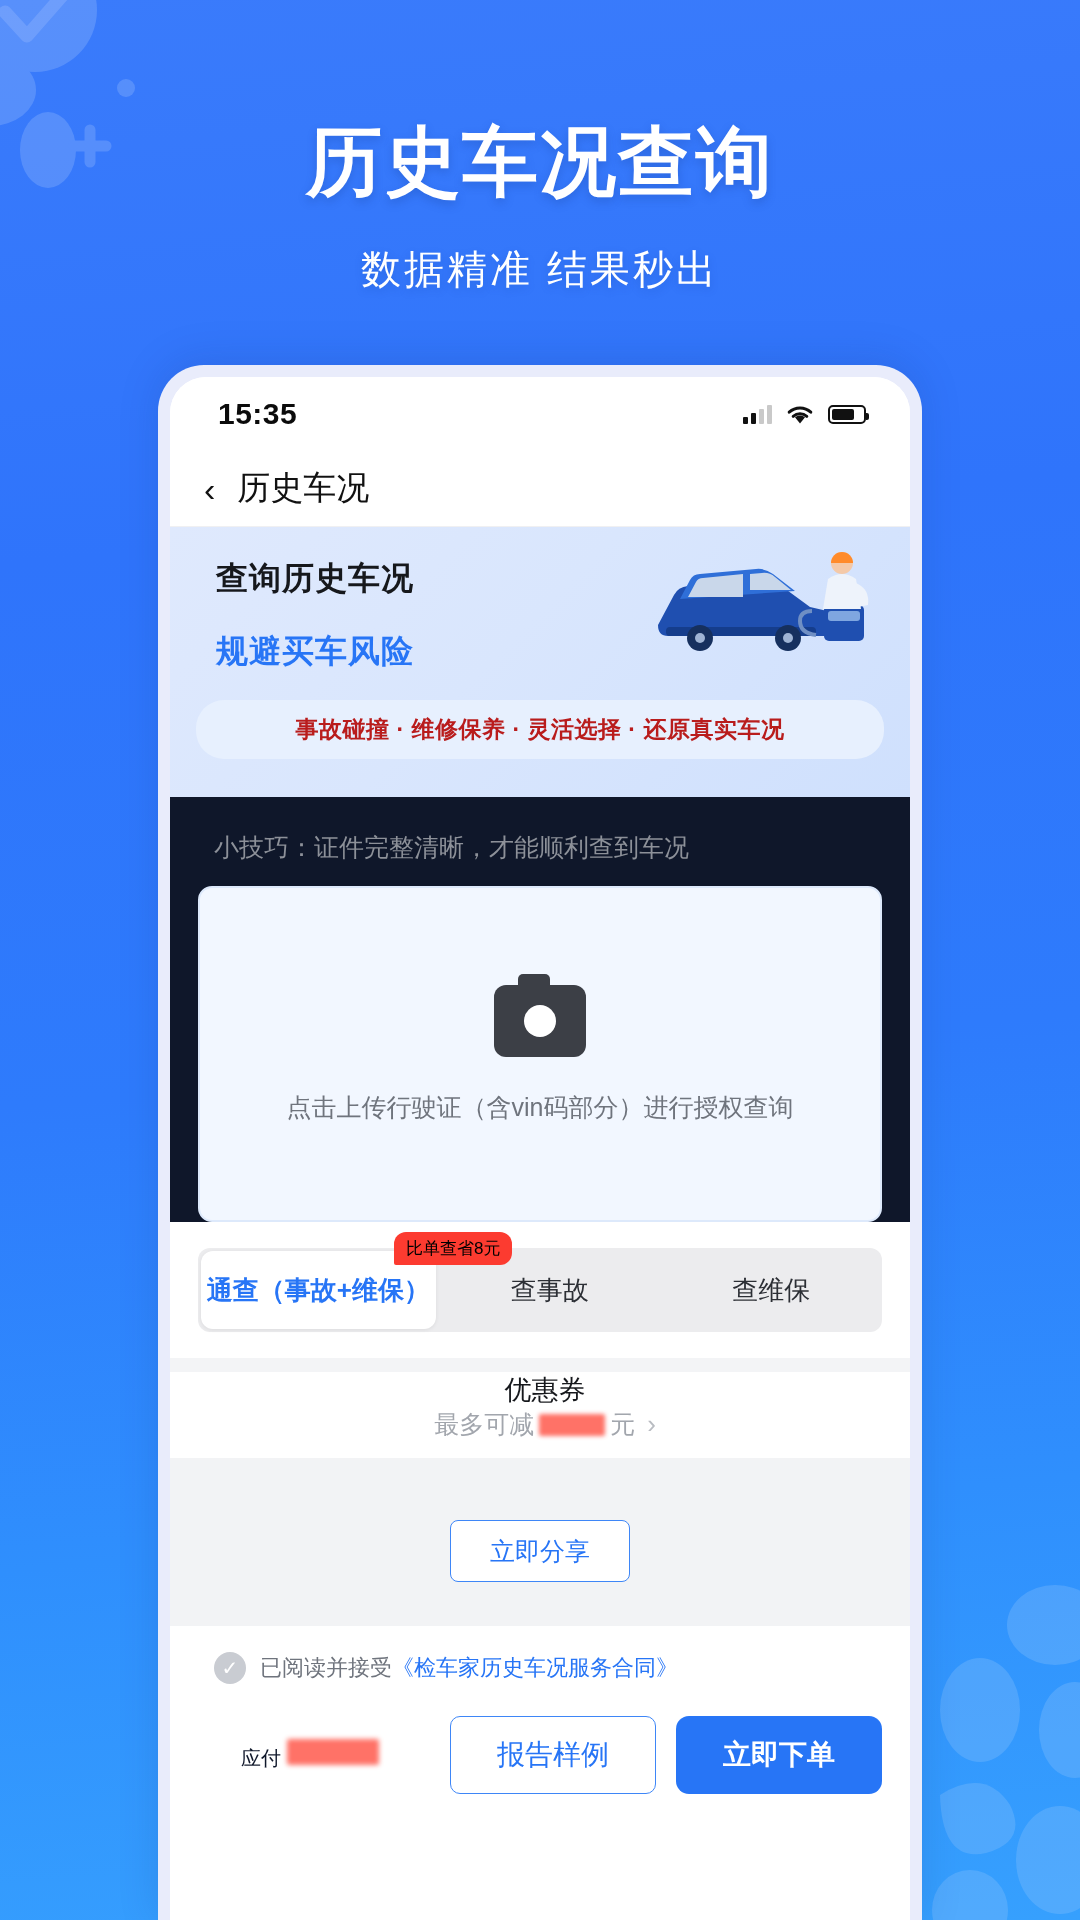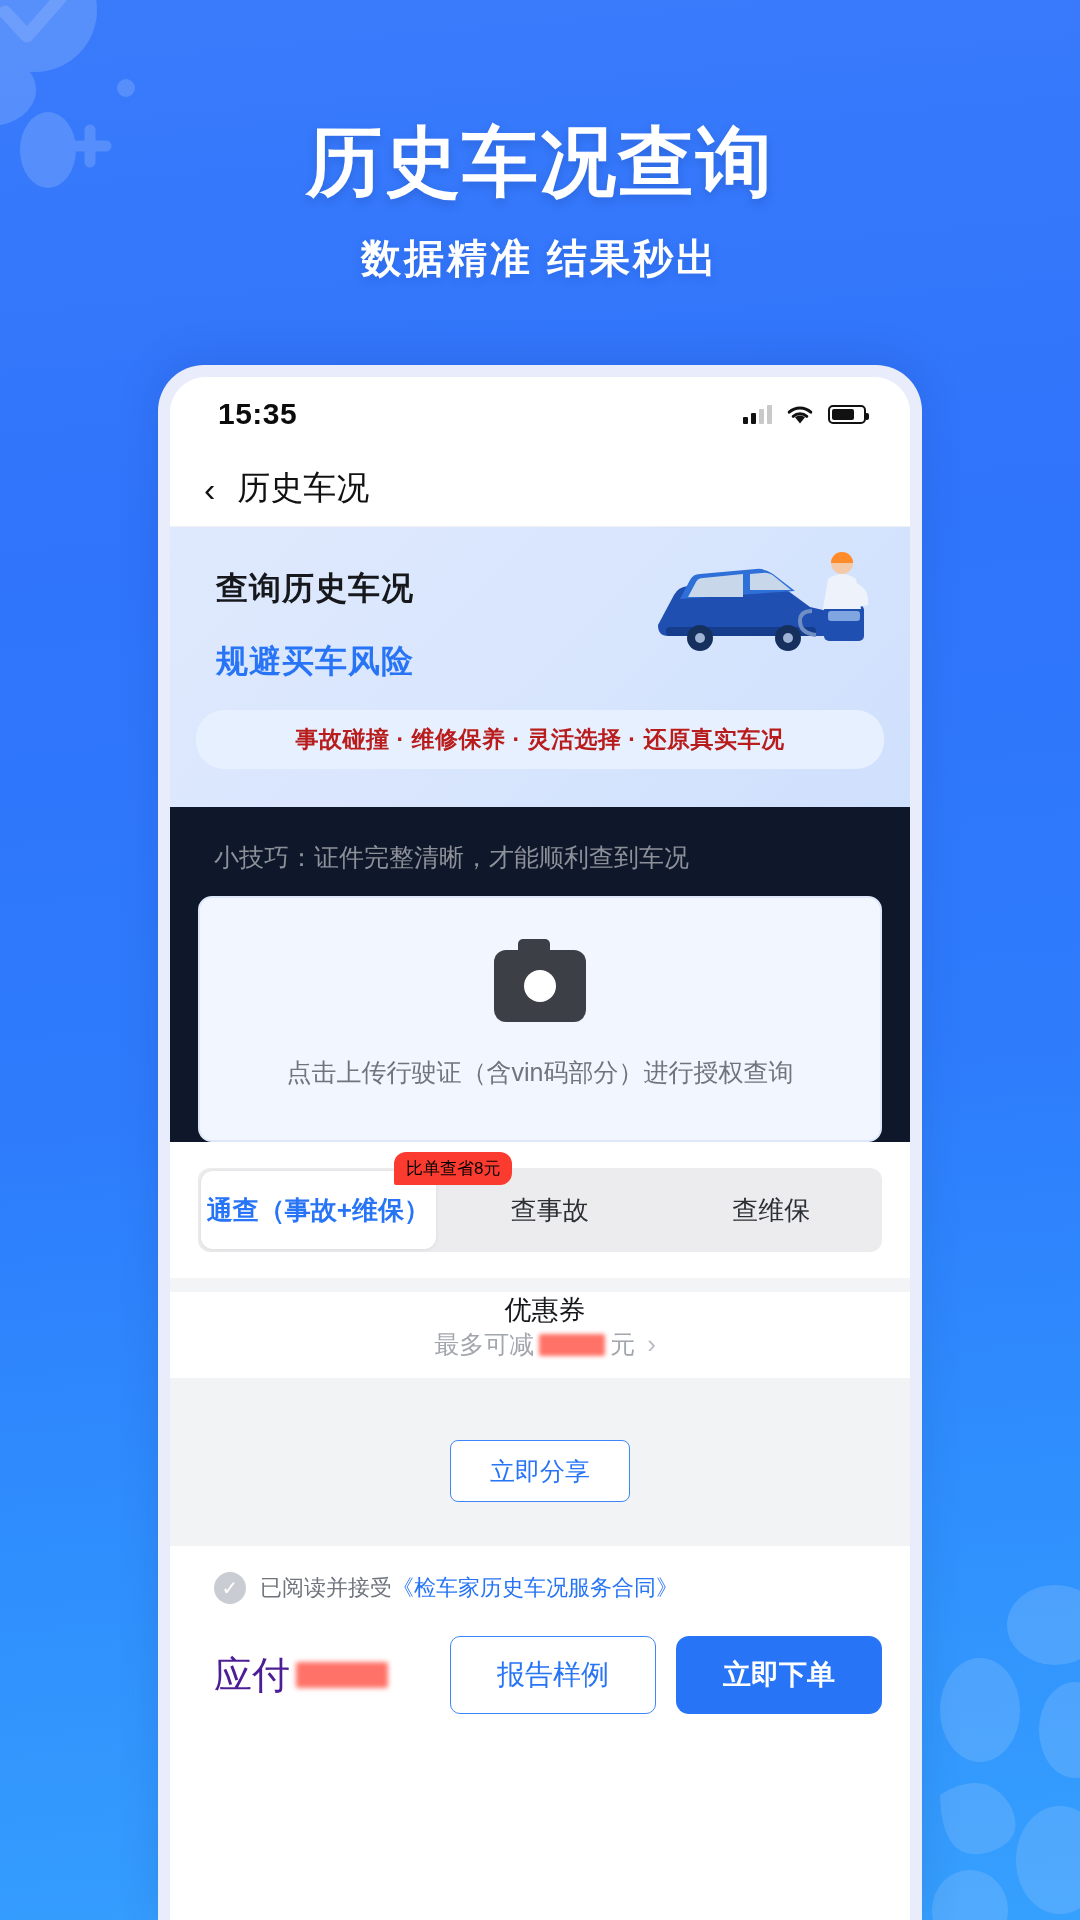--- a/index.html
+++ b/index.html
@@ -20,23 +20,23 @@
 
   
   .hero-title {
     position: absolute; top: 112px; left: 0; width: 100%;
     text-align: center;
     font-size: 76px; font-weight: bold; color: #ffffff;
     letter-spacing: 2px;
     text-shadow: 0 4px 10px rgba(20,60,150,.28);
   }
   .hero-sub {
-    position: absolute; top: 231px; left: 0; width: 100%;
+    position: absolute; top: 242px; left: 0; width: 100%;
     text-align: center;
-    font-size: 40px; font-weight: bold; color: #ffffff;
+    font-size: 40px; font-weight: normal; color: #ffffff;
     letter-spacing: 3px;
     text-shadow: 0 3px 8px rgba(20,60,150,.22);
   }
 
   
   .phone {
     position: absolute; top: 365px; left: 158px;
     width: 764px; height: 1560px;
     background: #e9ecfb;
     border-radius: 46px 46px 0 0;
@@ -83,21 +83,21 @@
     padding: 0 34px; background: #fff;
     border-bottom: 1px solid #f0f0f2;
   }
   .nav-back { font-size: 34px; color: #111; line-height: 1; }
   .nav-title { font-size: 33px; color: #111; }
 
   
   .banner {
     position: relative;
     background: linear-gradient(135deg, #dfe9fd 0%, #d9e6fd 45%, #cfe0fd 100%);
-    padding: 40px 0 26px 0;
+    padding: 30px 0 26px 0;
     overflow: hidden;
   }
   .banner-heads { padding-left: 46px; }
   .bh1 { font-size: 32px; font-weight: bold; color: #16181c; letter-spacing: 1px; }
   .bh2 { font-size: 32px; font-weight: bold; color: #2775f6; letter-spacing: 1px; margin-top: 29px; }
   .banner-art { position: absolute; right: 22px; top: 12px; width: 260px; height: 130px; }
   .banner-pill {
     margin: 26px 26px 12px 26px;
     height: 59px; border-radius: 28px;
     background: #e7f0fe;
@@ -106,21 +106,21 @@
   }
 
   
   .sec-white { background: #0f172a; }
   .tip {
     padding: 34px 0 22px 44px;
     font-size: 25px; color: #8d9199;
   }
   .dropzone {
     margin: 0 28px;
-    height: 246px;
+    height: 336px;
     background: #f2f7ff;
     border: 2px solid #dde9fb;
     border-radius: 14px;
     display: flex; flex-direction: column; align-items: center; justify-content: center;
     gap: 34px;
   }
   .cam {
     width: 92px; height: 72px; background: #3c3f46; border-radius: 12px;
     position: relative;
   }
@@ -202,21 +202,21 @@
   }
   .agree-text { font-size: 22px; color: #6f747d; }
   .agree-link { color: #2775f6; }
 
   
   .bottombar {
     background: #fff; display: flex; align-items: center;
     padding: 14px 28px 26px 44px; gap: 20px;
   }
   .pay { display: flex; align-items: baseline; gap: 6px; flex: 1; }
-  .pay-label { font-size: 38px; color: #4c1d95; }
+  .pay-label { font-size: 20px; color: #0f172a; margin-left: 27px; }
   .pay-redact {
     display: inline-block; width: 92px; height: 26px;
     background: #ff5a4d; border-radius: 2px; filter: blur(2.6px); opacity: .85;
   }
   .btn-outline {
     width: 206px; height: 78px; border: 1px solid #3e86f7; border-radius: 10px;
     background: #fff; color: #2775f6; font-size: 28px;
     display: flex; align-items: center; justify-content: center;
   }
   .btn-solid {

